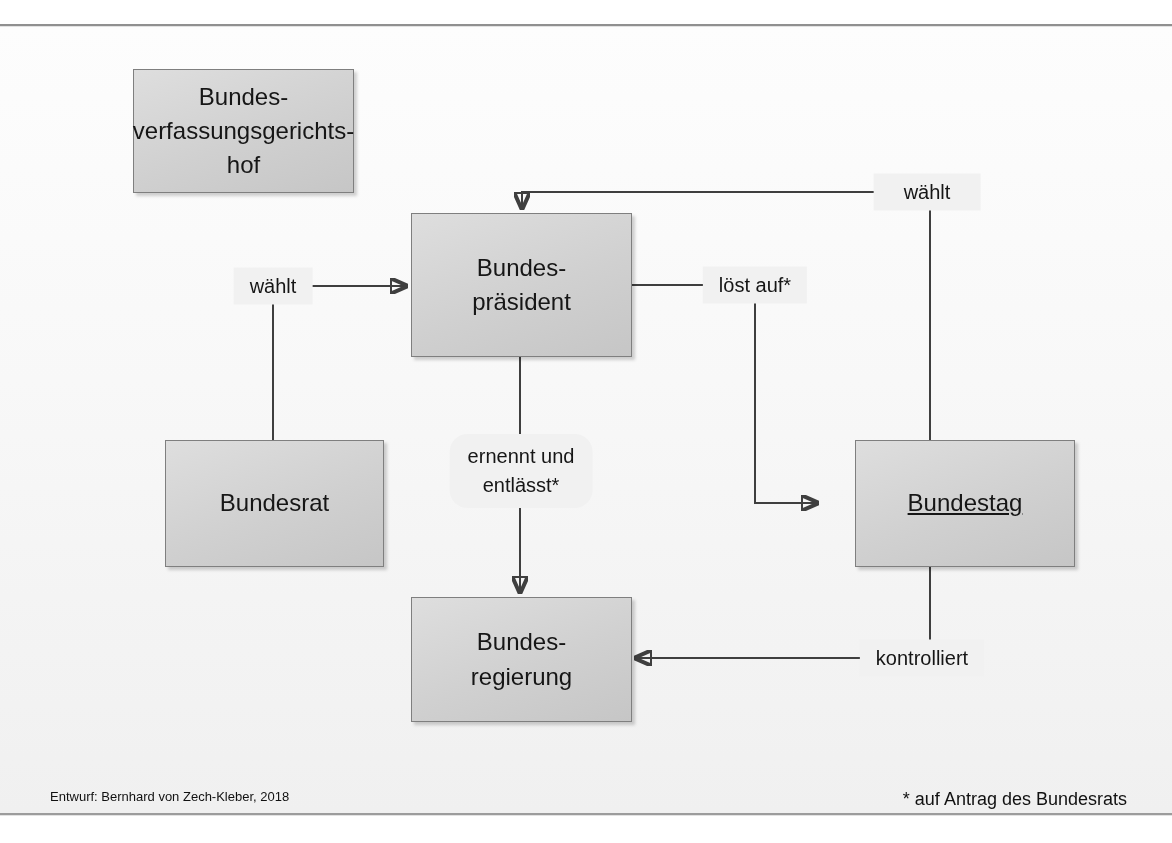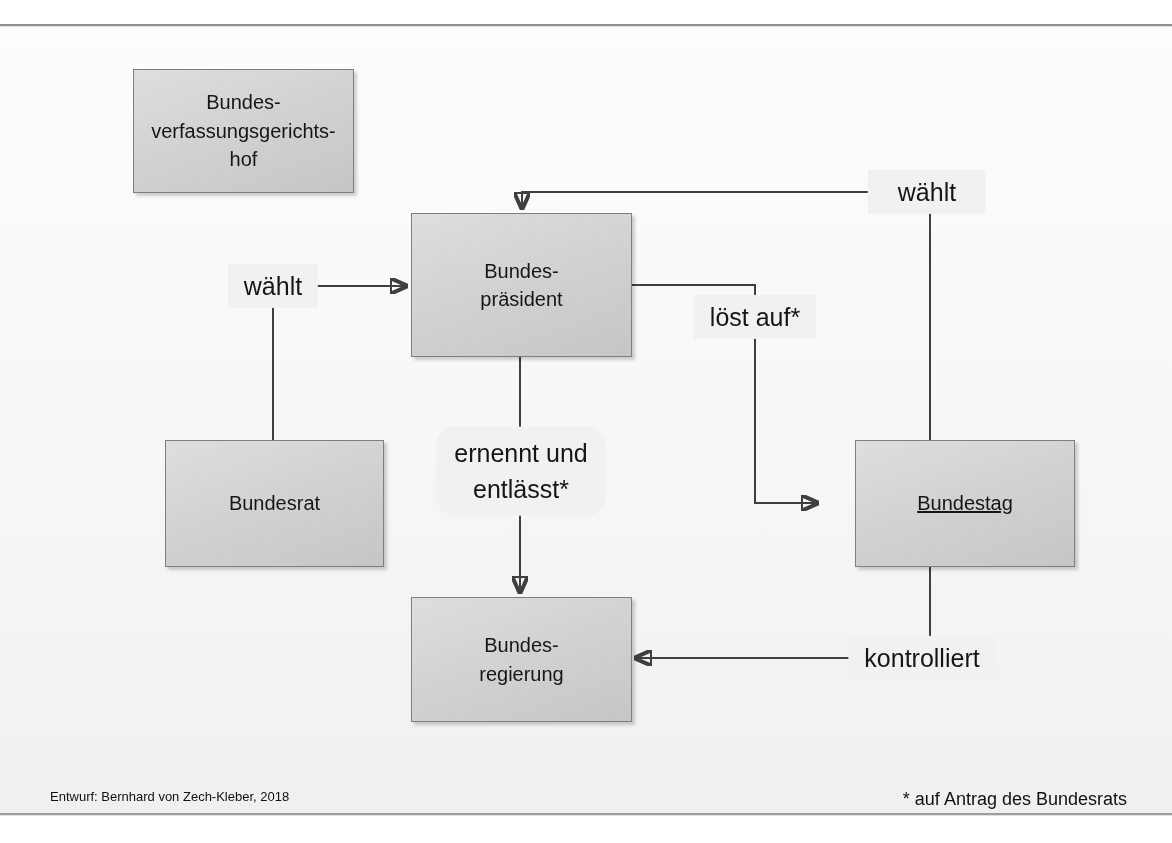--- a/index.html
+++ b/index.html
@@ -37,44 +37,44 @@
 
   .node {
     position: absolute;
     background: linear-gradient(160deg, #dedede 0%, #d0d0d0 55%, #c6c6c6 100%);
     border: 1px solid #7f7f7f;
     box-shadow: 3px 3px 3px rgba(0,0,0,0.18);
     display: flex;
     align-items: center;
     justify-content: center;
     text-align: center;
-    font-size: 20px;
+    font-size: 24px;
     line-height: 1.42;
   }
   .node-label { white-space: pre-line; }
 
   #node-bverfg { left: 133px; top: 69px;  width: 219px; height: 122px; }
   #node-bpraes { left: 411px; top: 213px; width: 219px; height: 142px; }
   #node-brat   { left: 165px; top: 440px; width: 217px; height: 125px; text-align: center; }
   #node-btag   { left: 855px; top: 440px; width: 218px; height: 125px; text-decoration: underline; }
   #node-breg   { left: 411px; top: 597px; width: 219px; height: 123px; }
 
   .edge-label {
     position: absolute;
     transform: translate(-50%, -50%);
     background: #f1f1f1;
-    font-size: 25px;
+    font-size: 20px;
     padding: 4px 16px;
     text-align: center;
     white-space: pre-line;
     line-height: 1.45;
   }
   #lbl-waehlt-left  { left: 273px; top: 286px; }
   #lbl-waehlt-right { left: 927px; top: 192px; padding: 4px 30px; }
-  #lbl-loest-auf    { left: 755px; top: 285px; margin-top: 32px; }
+  #lbl-loest-auf    { left: 755px; top: 285px; }
   #lbl-ernennt      { left: 521px; top: 471px; border-radius: 18px; padding: 8px 18px; }
   #lbl-kontrolliert { left: 922px; top: 658px; }
 
   .footer-credit {
     position: absolute; left: 50px; top: 789px;
     font-size: 13px; color: #111;
   }
   .footer-note {
     position: absolute; right: 45px; top: 789px;
     font-size: 18px; color: #111; margin-left: 32px;

